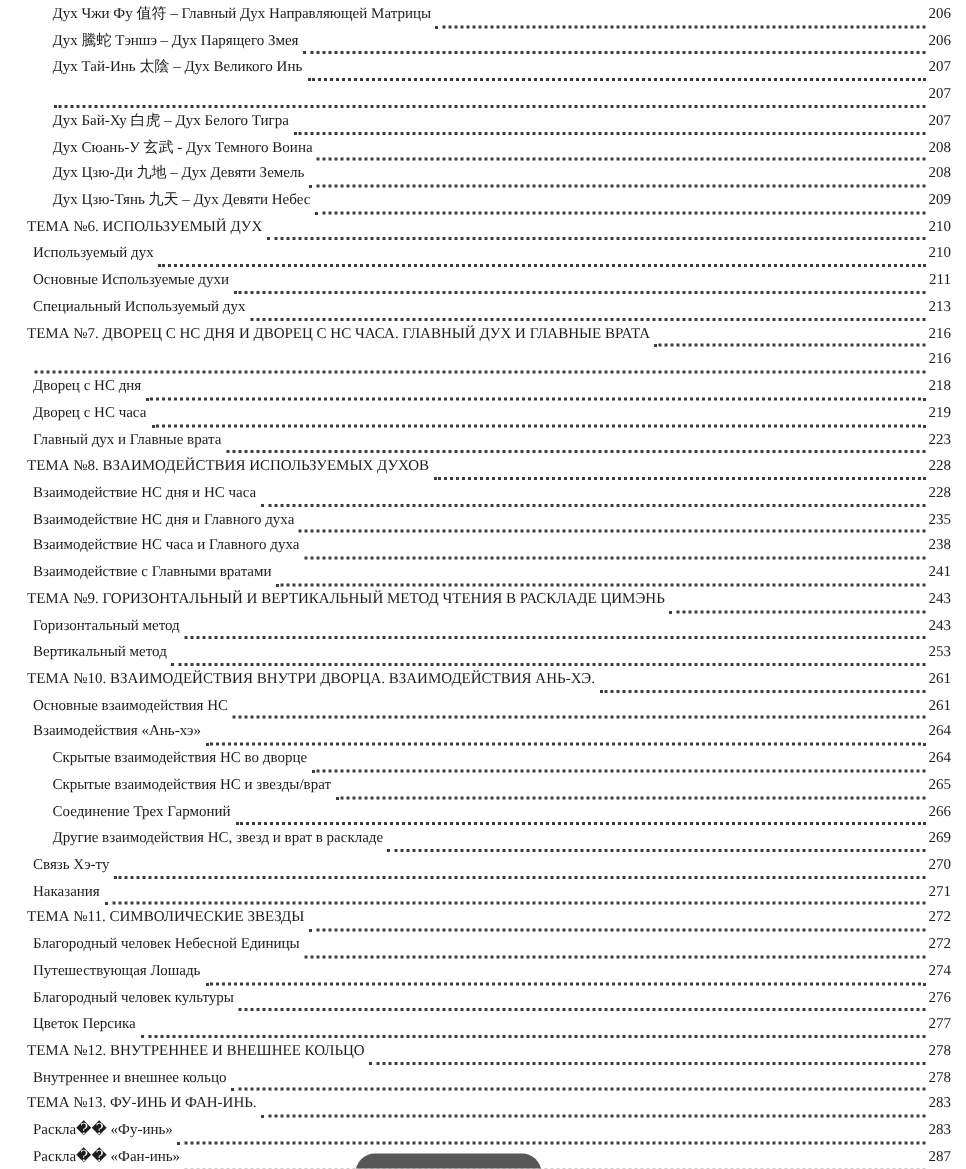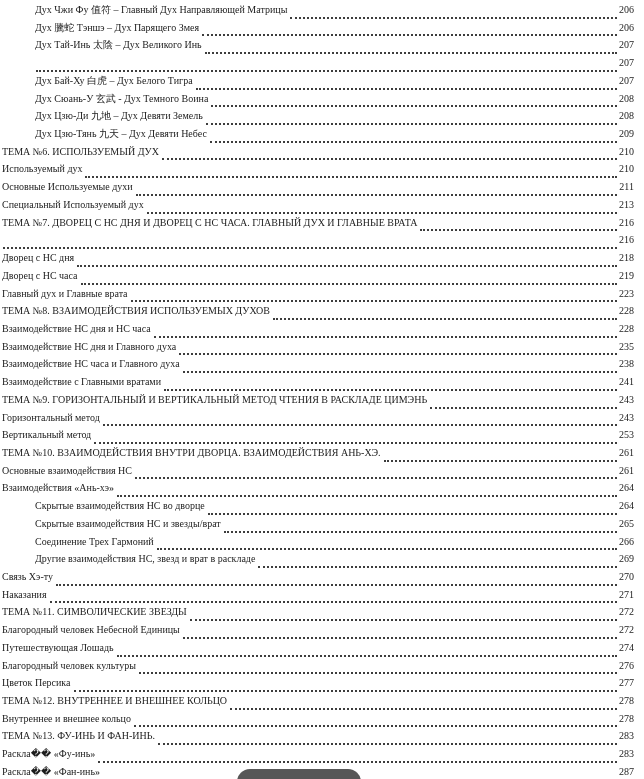--- a/index.html
+++ b/index.html
@@ -22,22 +22,22 @@
   }
   .toc-line {
     display: flex;
     align-items: flex-end;
     height: 17.72px;
     line-height: 17.72px;
     font-size: 10px;
     color: #1c1c1c;
     white-space: nowrap;
   }
-  .toc-line.lvl0 { margin-left: 0; }
-  .toc-line.lvl1 { }
+  .toc-line.lvl0 { margin-left: 16px; }
+  .toc-line.lvl1 { margin-left: 20px; }
   .toc-line.lvl2 { margin-left: 33px; }
   .toc-text {
     flex: 0 1 auto;
     overflow: hidden;
     padding-right: 2px;
   }
   .leader {
     flex: 1 1 auto;
     min-width: 4px;
     border-bottom: 2px dotted #3d3d3d;

